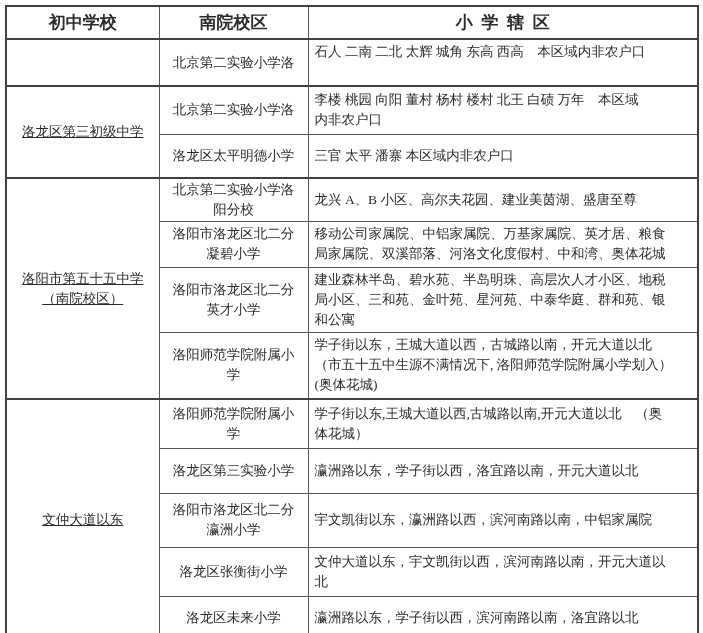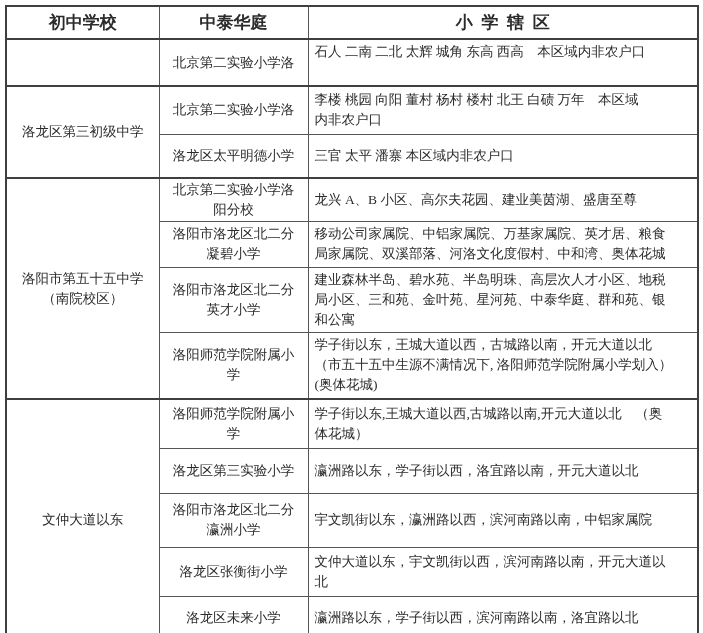--- a/index.html
+++ b/index.html
@@ -41,20 +41,21 @@
   }
   .district-table td{
     font-size:13.5px;
     line-height:20px;
     white-space:pre-line;
     vertical-align:middle;
   }
   td.ms{
     text-align:center;
     padding:10px 6px;
+    text-decoration:underline;
   }
   td.ps{
     text-align:center;
     padding:0 8px;
   }
   td.dist{
     text-align:left;
     padding:2px 4px 2px 6px;
   }
   td.va-top{
@@ -85,21 +86,21 @@
 <div class="page">
   <table class="district-table">
     <colgroup>
       <col style="width:153px">
       <col style="width:149px">
       <col style="width:390px">
     </colgroup>
     <thead>
       <tr class="hdr">
         <th>初中学校</th>
-        <th>中泰华庭</th>
+        <th>南院校区</th>
         <th>小 学 辖 区</th>
       </tr>
     </thead>
     <tbody>
       <tr class="r1">
         <td class="ms"></td>
         <td class="ps">北京第二实验小学洛</td>
         <td class="dist va-top">石人 二南 二北 太辉 城角 东高 西高　本区域内非农户口</td>
       </tr>
 

